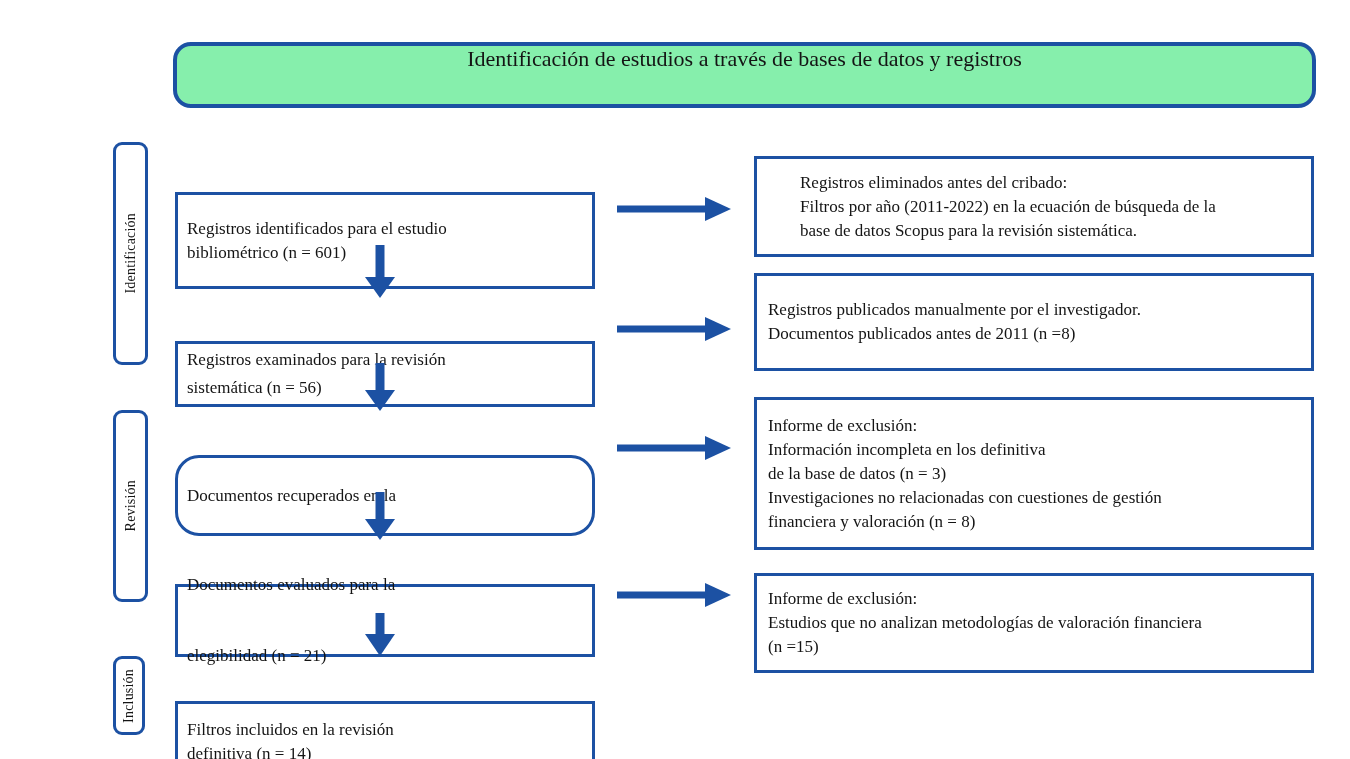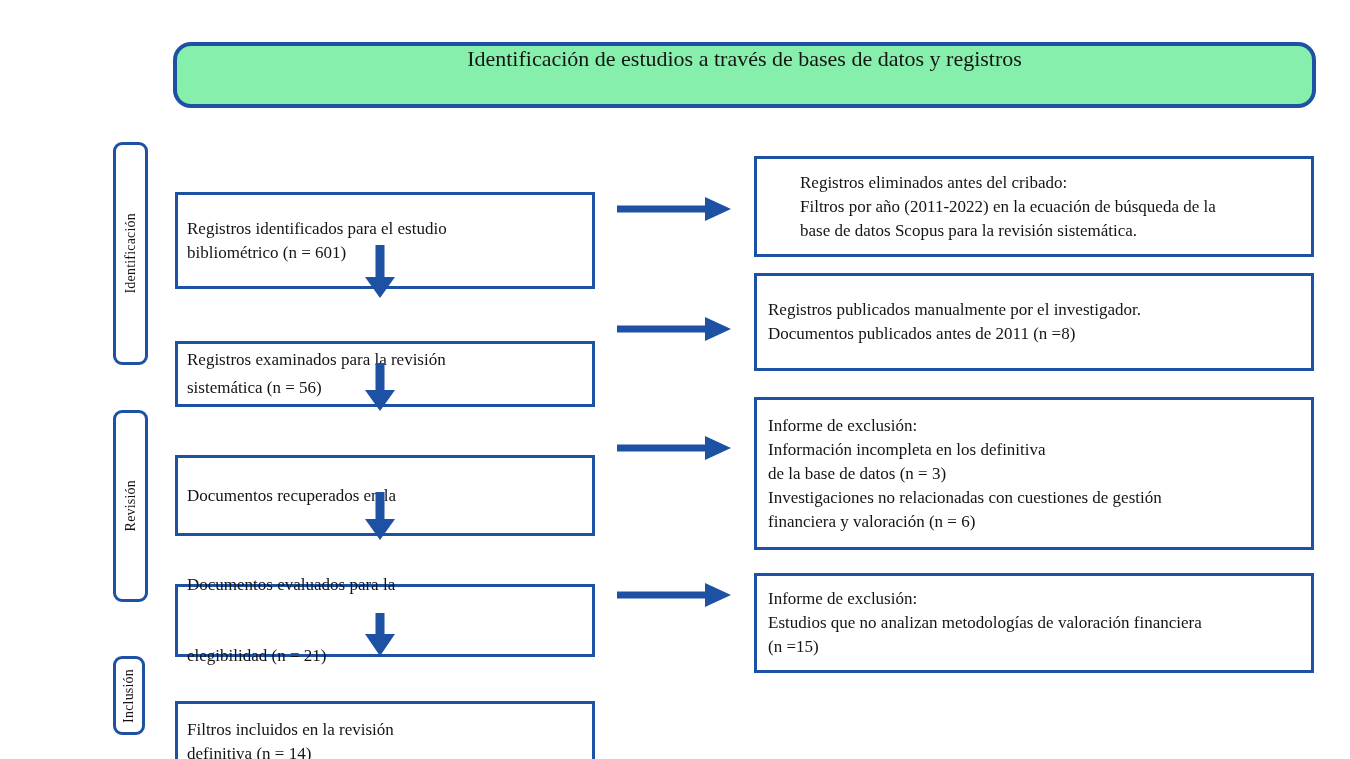--- a/index.html
+++ b/index.html
@@ -29,21 +29,21 @@
   .stage-3 { left:113px; top:656px; width:32px; height:79px; }
   .flowbox {
     border:3px solid var(--accent); background:#fff;
     display:flex; flex-direction:column; justify-content:center;
     font-size:17px; line-height:24px; padding:4px 8px 4px 9px;
   }
   .left-col  { left:175px;  width:420px;margin-top:44px; }
   .right-col { left:754px;  width:560px; padding-left:11px; }
   .lb1 { top:148px; height:97px; }
   .lb2 { top:297px; height:66px;justify-content:space-between; }
-  .lb3 { top:411px; height:81px; }
+  .lb3 { top:411px; height:81px;border-radius:24px; }
   .lb4 { top:540px; height:73px;gap:47px; }
   .lb5 { top:657px; height:81px; }
   .rb1 { top:156px; height:101px;padding-left:43px; }
   .rb2 { top:273px; height:98px; }
   .rb3 { top:397px; height:153px; }
   .rb4 { top:573px; height:100px; }
   .arrow-layer { left:0; top:0; width:1350px; height:759px; pointer-events:none; }
   .arrow-layer line    { stroke:var(--accent); }
   .arrow-layer polygon { fill:var(--accent); }
 </style>
@@ -93,21 +93,21 @@
     </div>
   <div class="abs flowbox right-col rb2">
       <div>Registros publicados manualmente por el investigador.</div>
       <div>Documentos publicados antes de 2011 (n =8)</div>
     </div>
   <div class="abs flowbox right-col rb3">
       <div>Informe de exclusión:</div>
       <div>Información incompleta en los definitiva</div>
       <div>de la base de datos (n = 3)</div>
       <div>Investigaciones no relacionadas con cuestiones de gestión</div>
-      <div>financiera y valoración (n = 6)</div>
+      <div>financiera y valoración (n = 8)</div>
     </div>
   <div class="abs flowbox right-col rb4">
       <div>Informe de exclusión:</div>
       <div>Estudios que no analizan metodologías de valoración financiera</div>
       <div>(n =15)</div>
     </div>
 
   <svg class="abs arrow-layer" width="1350" height="759" viewBox="0 0 1350 759" aria-hidden="true">
 
     <g>

